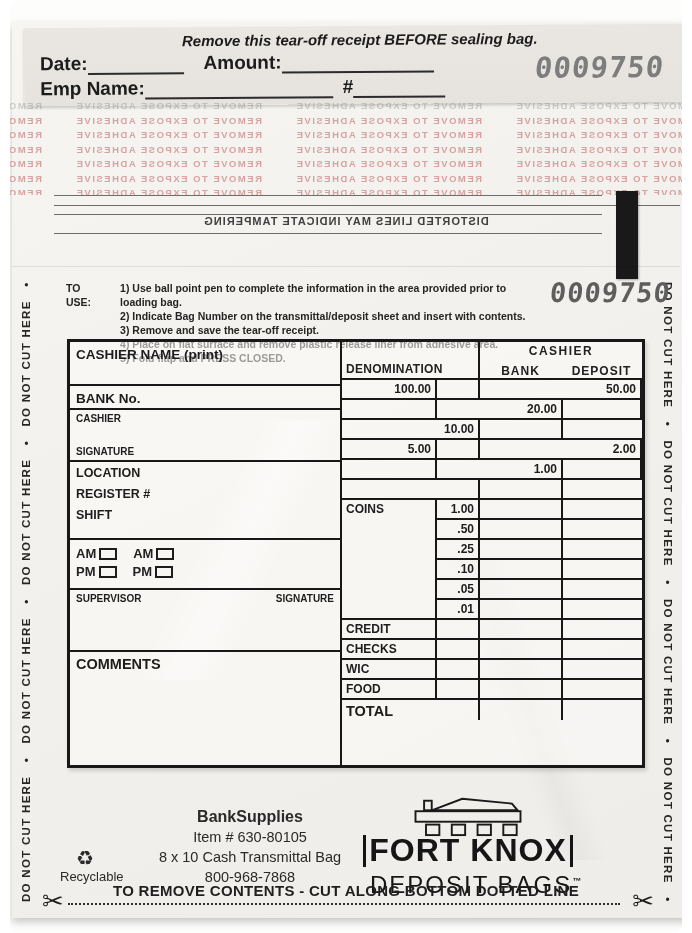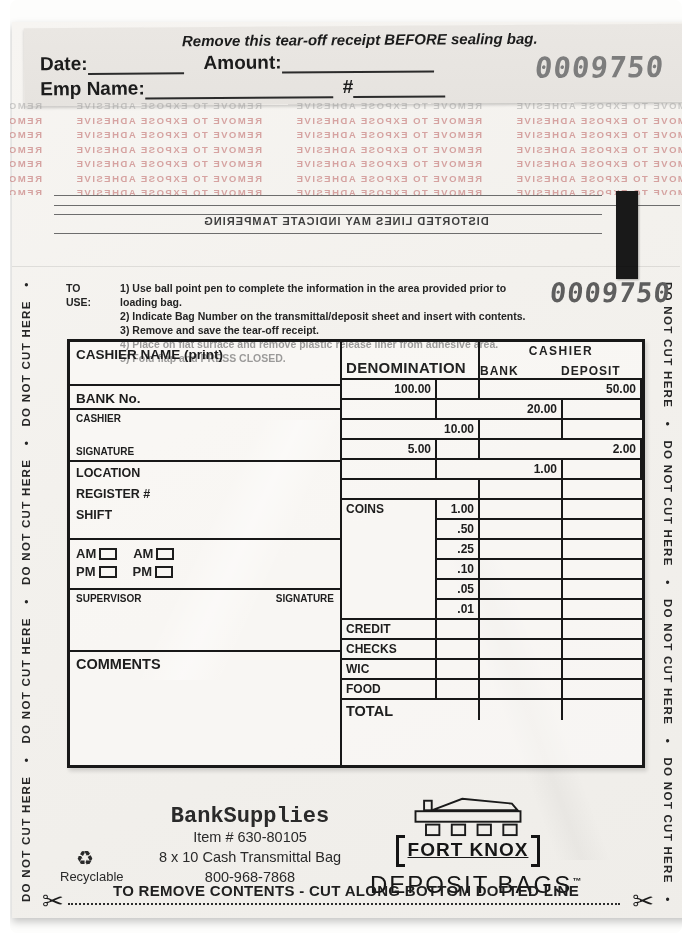--- a/index.html
+++ b/index.html
@@ -75,52 +75,52 @@
   .sec-ampm { height:50px; }
   .ampm-row { display:flex; align-items:center; gap:16px; margin-top:3px; }
   .ampm-pair { display:flex; align-items:center; font-size:13px; font-weight:700; }
   .cb { display:inline-block; width:18px; height:12px; border:2px solid #1d1d1d; margin-left:3px; }
   .sec-supervisor { height:62px; display:flex; flex-direction:row; justify-content:space-between; }
   .sec-comments .lbl-lg { font-size:14.5px; }
 
   .form-right { flex:1; display:flex; flex-direction:column; }
   .denom-header { height:38px; border-bottom:2px solid #181818; display:flex; }
   .dh-left { width:138px; border-right:2px solid #181818; display:flex; align-items:flex-end; padding:2px 4px;
-             font-size:15px; font-weight:700; letter-spacing:0.3px; }
+             font-size:12px; font-weight:700; letter-spacing:0.3px; }
   .dh-right { flex:1; display:flex; flex-direction:column; justify-content:space-between; font-size:12px; font-weight:700; }
   .dh-cashier { text-align:center; padding-top:2px; letter-spacing:1.5px; }
   .dh-bd { display:flex; }
-  .dh-bd span { width:50%; text-align:left; letter-spacing:1px; }
+  .dh-bd span { width:50%; text-align:center; letter-spacing:1px; }
 
   .denom-grid { flex:1; display:grid; grid-template-columns:95px 43px 83px 1fr;
                 grid-template-rows:repeat(8,20px) repeat(6,20px) repeat(4,20px) 1fr; }
   .cell { border-right:2px solid #181818; border-bottom:2px solid #181818;
           font-size:12px; font-weight:700; line-height:17px; padding:1px 4px; overflow:hidden; color:#1d1d1d; }
   .cell.last-col { border-right:none; }
   .cell.val { text-align:right; }
   .cell.span8 { grid-row:span 8; }
   .cell.span6 { grid-row:span 6; }
   .cell.total { grid-column:1 / span 2; border-bottom:none; font-size:14.5px; line-height:20px; }
   .cell.total-cell { border-bottom:none; }
 
   
   .brand-text { position:absolute; left:108px; top:806px; width:264px; text-align:center; color:#2a2a2a; }
-  .brand-company { font-family:Liberation Mono, monospace; font-size:22px; font-weight:600; line-height:21px; }
+  .brand-company { font-family:Liberation Sans, sans-serif; font-size:16px; font-weight:600; line-height:21px; }
   .brand-line { font-size:14.5px; line-height:20px; }
   .recycle { position:absolute; left:50px; top:847px; width:50px; text-align:center; color:#2a2a2a; }
   .recycle-icon { font-size:20px; line-height:22px; }
   .recycle-label { font-size:13px; }
 
   .logo { position:absolute; left:360px; top:795px; width:196px; text-align:center; color:#161616; }
   .logo svg { display:block; margin:0 auto; }
   .logo-name-row { display:flex; justify-content:center; align-items:stretch; height:32px; margin-top:-2px; }
   .bracket { width:9px; border:3px solid #141414; }
   .bracket.l { border-right:none; }
   .bracket.r { border-left:none; }
-  .logo-name { font-size:19px; font-weight:700; letter-spacing:1px; line-height:30px; padding:0 3px; white-space:nowrap;text-decoration:underline; }
+  .logo-name { font-size:32px; font-weight:700; letter-spacing:1px; line-height:30px; padding:0 3px; white-space:nowrap; }
   .logo-sub { font-size:24px; font-weight:500; letter-spacing:2px; line-height:28px; white-space:nowrap; }
   .logo-sub sup { font-size:9px; font-weight:700; }
 
   
   .cut-text { position:absolute; left:0; width:100%; top:882px; text-align:center;
               font-size:15px; font-weight:700; letter-spacing:0.3px; color:#1f1f1f; }
   .cut-dotted { position:absolute; left:58px; right:62px; top:903px; border-top:2px dotted #2d2d2d; }
   .scissor { position:absolute; top:888px; font-size:26px; color:#1c1c1c; line-height:26px; }
   .scissor.left { left:32px; }
   .scissor.right { right:28px; }

